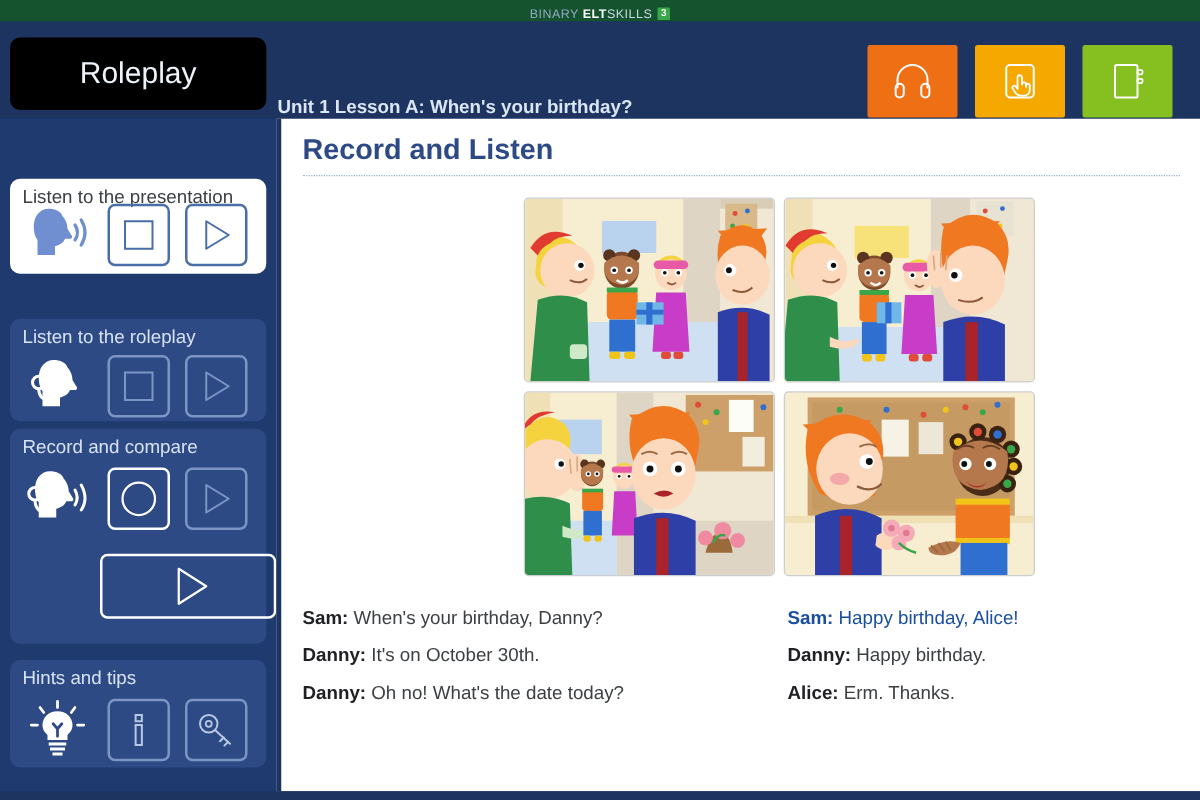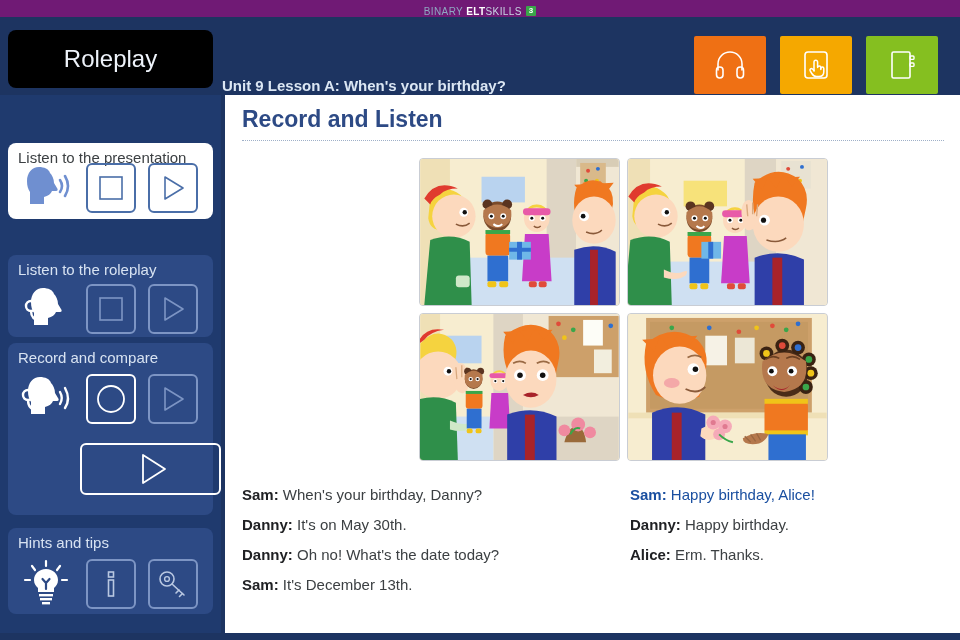--- a/index.html
+++ b/index.html
@@ -8,21 +8,21 @@
     width: 960px; height: 640px;
     overflow: hidden;
     font-family: "Liberation Sans", sans-serif;
     background: #1d3461;
   }
   #app { position: relative; width: 960px; height: 640px; background: #1f3a6e; }
 
   
   .brandbar {
     position: absolute; left: 0; top: 0; width: 960px; height: 22px;
-    background: #701a75;
+    background: #14532d;
     display: flex; align-items: center; justify-content: center;
     gap: 4px;
   }
   .brand-text { font-size: 10px; letter-spacing: .4px; color: #9fb6cc; font-weight: 400; }
   .brand-text .b1 { color: #8fa8c2; }
   .brand-text .b2 { color: #ffffff; font-weight: bold; }
   .brand-text .b3 { color: #c8d6e4; }
   .brand-badge {
     background: #3aa64a; color: #fff; font-size: 8px; font-weight: bold;
     padding: 1px 3px; border-radius: 1px; line-height: 1;
@@ -123,21 +123,21 @@
 
   <div class="brandbar">
     <div class="brand-text"><span class="b1">BINARY </span><span class="b2">ELT</span><span class="b3">SKILLS</span></div>
     <div class="brand-badge">3</div>
   </div>
 
   <div class="header">
     <div class="tabchip">
       <span>Roleplay</span>
     </div>
-    <div class="lesson-title">Unit 9 Lesson A: When's your birthday?</div>
+    <div class="lesson-title">Unit 1 Lesson A: When's your birthday?</div>
 
     <div class="toolbtns">
       <div class="toolbtn orange">
         <svg width="34" height="34" viewBox="0 0 34 34">
           <path d="M5 22 V16 a12 12 0 0 1 24 0 V22" fill="none" stroke="#fff" stroke-width="1.6" stroke-linecap="round"></path>
           <rect x="3.5" y="19" width="6.5" height="11" rx="3.2" fill="none" stroke="#fff" stroke-width="1.6"></rect>
           <rect x="24" y="19" width="6.5" height="11" rx="3.2" fill="none" stroke="#fff" stroke-width="1.6"></rect>
         </svg>
       </div>
       <div class="toolbtn amber">
@@ -546,29 +546,25 @@
     </div>
 
     <div class="dialogue">
       <div class="dcol left">
         <div class="dline">
           <span class="who">Sam:</span>
           <span class="txt">When's your birthday, Danny?</span>
         </div>
         <div class="dline">
           <span class="who">Danny:</span>
-          <span class="txt">It's on May 30th.</span>
+          <span class="txt">It's on October 30th.</span>
         </div>
         <div class="dline">
           <span class="who">Danny:</span>
           <span class="txt">Oh no! What's the date today?</span>
-        </div>
-        <div class="dline">
-          <span class="who">Sam:</span>
-          <span class="txt">It's December 13th.</span>
         </div>
       </div>
       <div class="dcol right">
         <div class="dline hl">
           <span class="who">Sam:</span>
           <span class="txt">Happy birthday, Alice!</span>
         </div>
         <div class="dline">
           <span class="who">Danny:</span>
           <span class="txt">Happy birthday.</span>

